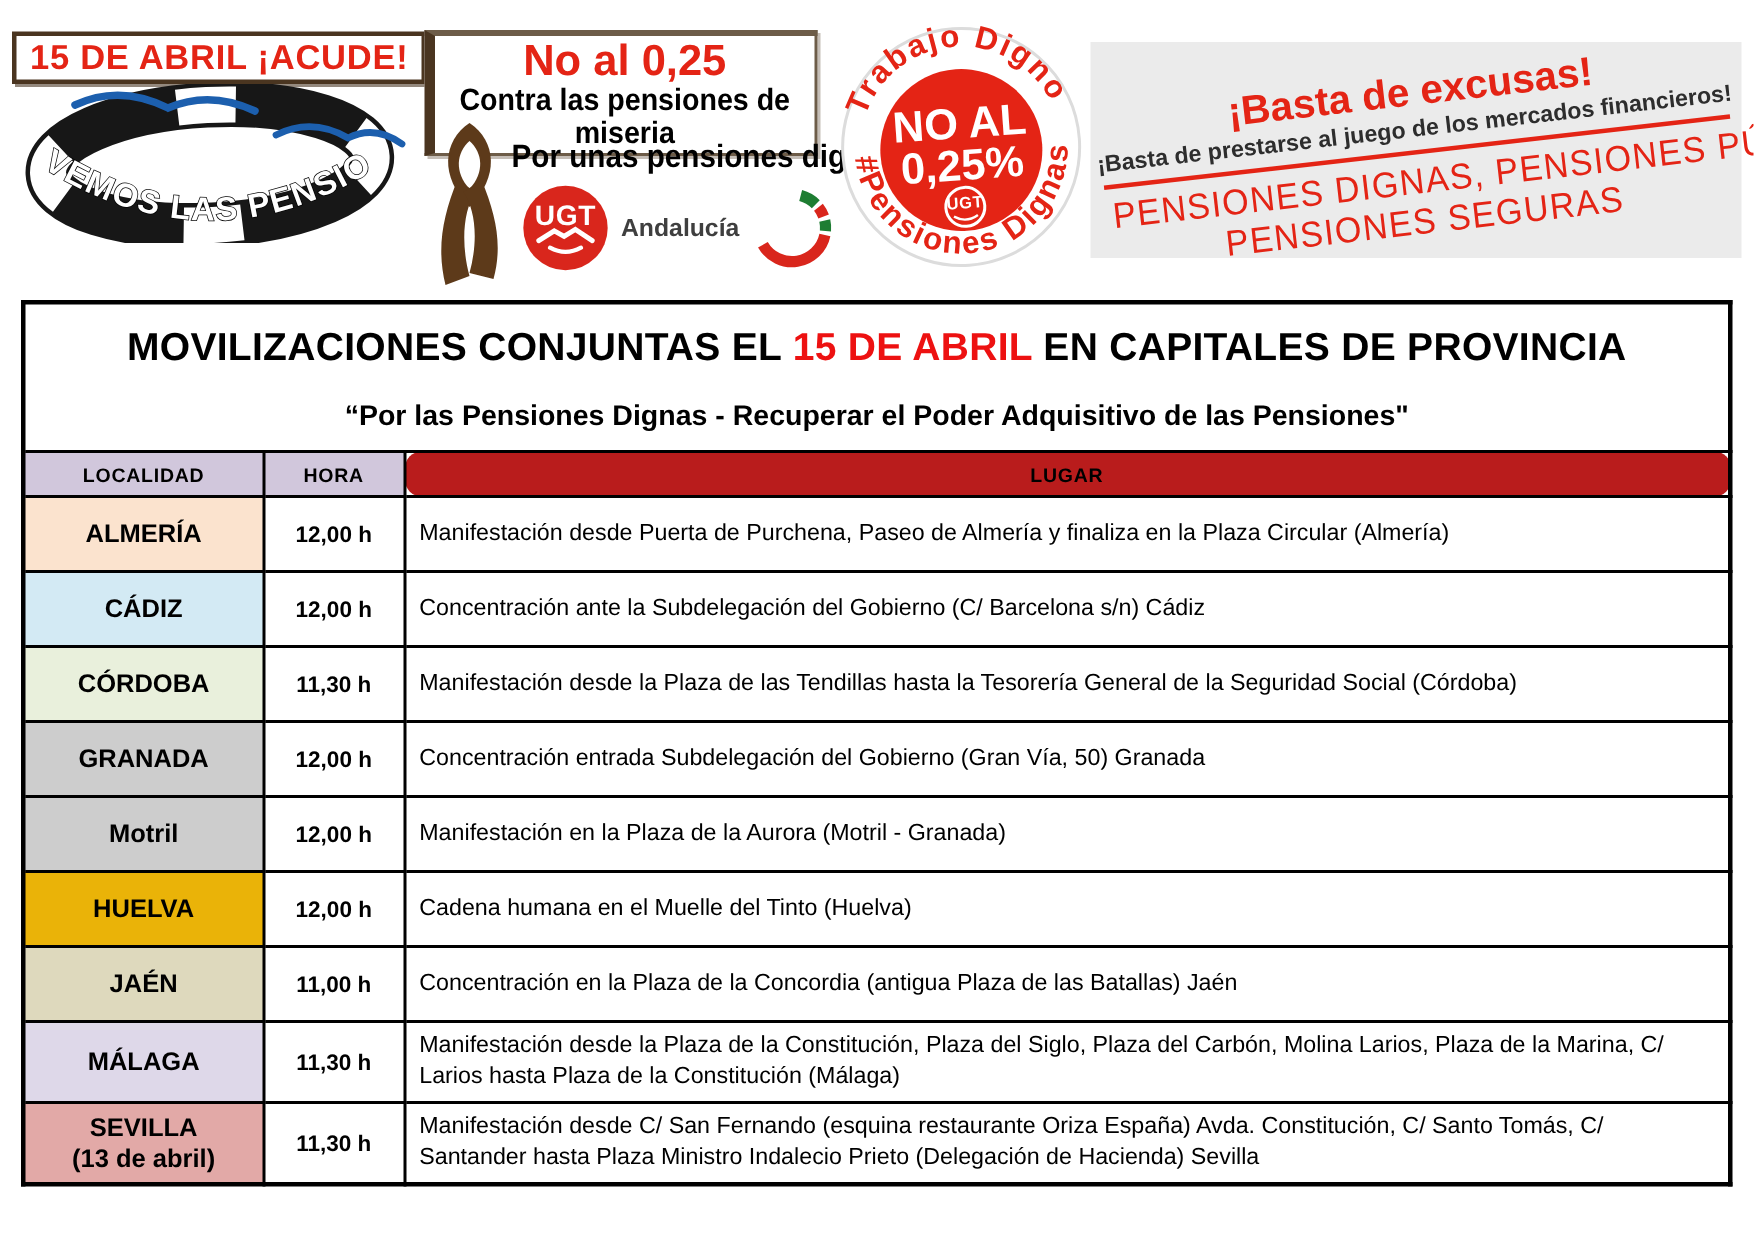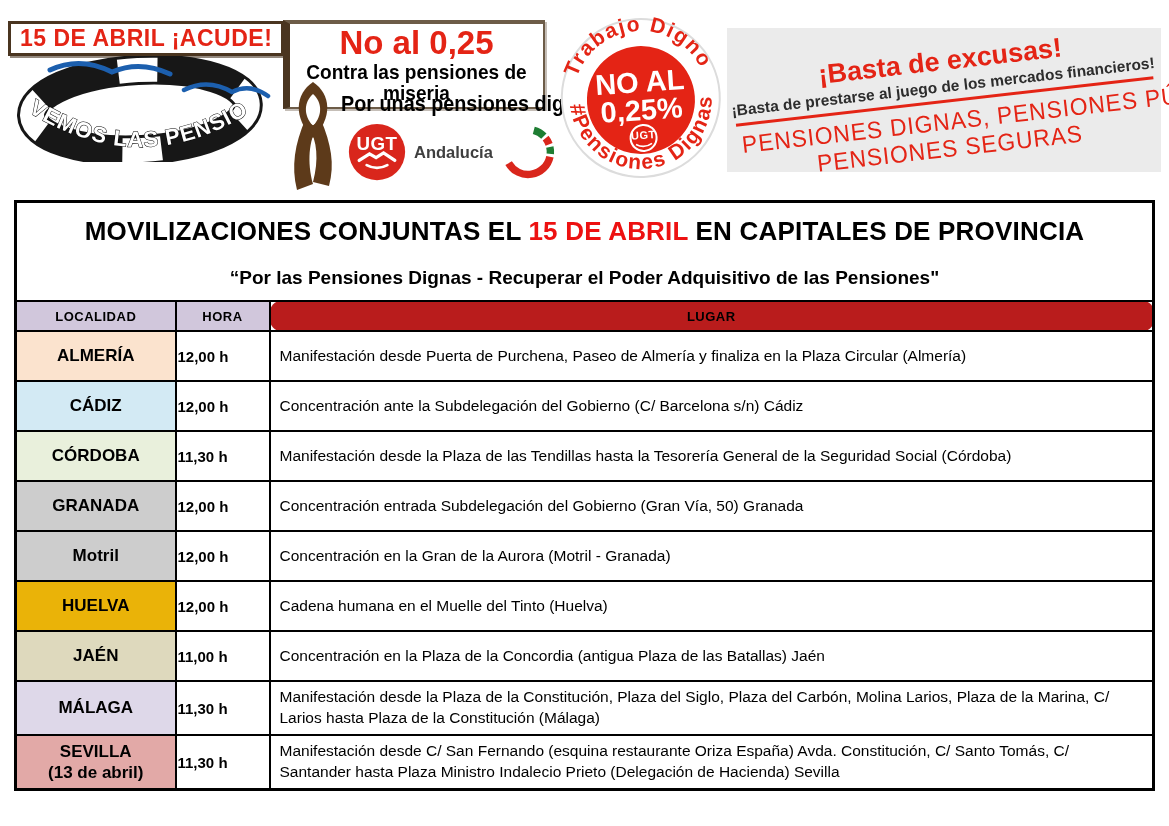--- a/index.html
+++ b/index.html
@@ -20,21 +20,21 @@
   .buoy-rope{stroke:#1a1a1a;fill:none;stroke-dasharray:7 4;}
   .bird{stroke:var(--bird_blue);fill:none;stroke-linecap:round;}
   .buoy-text{fill:#ffffff;stroke:#000;stroke-width:1;paint-order:stroke;
     font-weight:bold;font-size:22px;letter-spacing:1px;}
 
   
   .logo2{position:absolute;left:283px;top:14px;width:262px;height:182px;}
   .l2-box{position:absolute;left:0;top:6px;width:100%;box-sizing:border-box;text-align:center;
     border:2px solid #6d5c48;border-left:7px solid var(--box_brown);border-top:4px solid #6d5c48;
     background:#fff;box-shadow:2px 2px 0 rgba(90,70,50,.35);padding:2px 2px 3px;}
-  .l2-no{font-size:33px;font-weight:bold;color:var(--logo_red);line-height:1.05;}
+  .l2-no{font-size:29px;font-weight:bold;color:var(--logo_red);line-height:1.05;}
   .l2-contra{font-size:20.5px;font-weight:bold;transform:scaleX(.93);transform-origin:center;line-height:1.05;}
   .l2-ribbon{position:absolute;left:2px;top:66px;}
   .ribbon-shape{fill:var(--ribbon_brown);}
   .l2-tagline{position:absolute;left:58px;top:78px;width:206px;font-size:21.5px;font-weight:bold;
     transform:scaleX(.92);transform-origin:left;white-space:nowrap;}
   .l2-ugtrow{position:absolute;left:64px;top:108px;display:flex;align-items:center;gap:7px;}
   .ugt-circle{fill:var(--ugt_red);}
   .ugt-txt{fill:#fff;font-weight:bold;font-size:20px;letter-spacing:.5px;}
   .ugt-hand{stroke:#fff;fill:none;stroke-linecap:round;}
   .l2-andalucia{font-size:16.5px;font-weight:bold;color:#3f3f3f;}
@@ -63,21 +63,21 @@
   .tblwrap{position:absolute;left:14px;top:200px;}
   table{border-collapse:collapse;table-layout:fixed;width:1141px;background:#fff;}
   table,td,th{border:2px solid var(--table_border);}
   table{border-width:3px;}
   .title-cell{text-align:center;padding:13px 4px 11px;}
   .title-line{font-size:26px;font-weight:bold;letter-spacing:.2px;}
   .title-hl{color:var(--title_red);}
   .subtitle{font-size:19px;font-weight:bold;margin-top:20px;}
   th{height:26px;font-size:13px;font-weight:bold;letter-spacing:.5px;}
   td.loc{font-weight:bold;font-size:17px;text-align:center;height:46px;line-height:1.25;}
-  td.hora{font-weight:bold;font-size:15px;}
+  td.hora{font-weight:bold;font-size:15px;text-align:center;}
   td.lugar{font-size:15.5px;padding:3px 9px;line-height:1.35;}
   tr.tall td.loc{height:50px;}
 </style>
 </head>
 <body>
 
 <div class="header">
 
   <div class="logo1">
     <div class="l1-box">
@@ -189,21 +189,21 @@
         <td class="lugar">Manifestación desde la Plaza de las Tendillas hasta la Tesorería General de la Seguridad Social (Córdoba)</td>
       </tr>
       <tr>
         <td class="loc" style="background: rgb(205, 205, 205);">GRANADA</td>
         <td class="hora">12,00 h</td>
         <td class="lugar">Concentración entrada Subdelegación del Gobierno (Gran Vía, 50) Granada</td>
       </tr>
       <tr>
         <td class="loc" style="background: rgb(205, 205, 205);">Motril</td>
         <td class="hora">12,00 h</td>
-        <td class="lugar">Concentración en la Gran de la Aurora (Motril - Granada)</td>
+        <td class="lugar">Manifestación en la Plaza de la Aurora (Motril - Granada)</td>
       </tr>
       <tr>
         <td class="loc" style="background: #eab308;">HUELVA</td>
         <td class="hora">12,00 h</td>
         <td class="lugar">Cadena humana en el Muelle del Tinto (Huelva)</td>
       </tr>
       <tr>
         <td class="loc" style="background: rgb(222, 217, 189);">JAÉN</td>
         <td class="hora">11,00 h</td>
         <td class="lugar">Concentración en la Plaza de la Concordia (antigua Plaza de las Batallas) Jaén</td>

